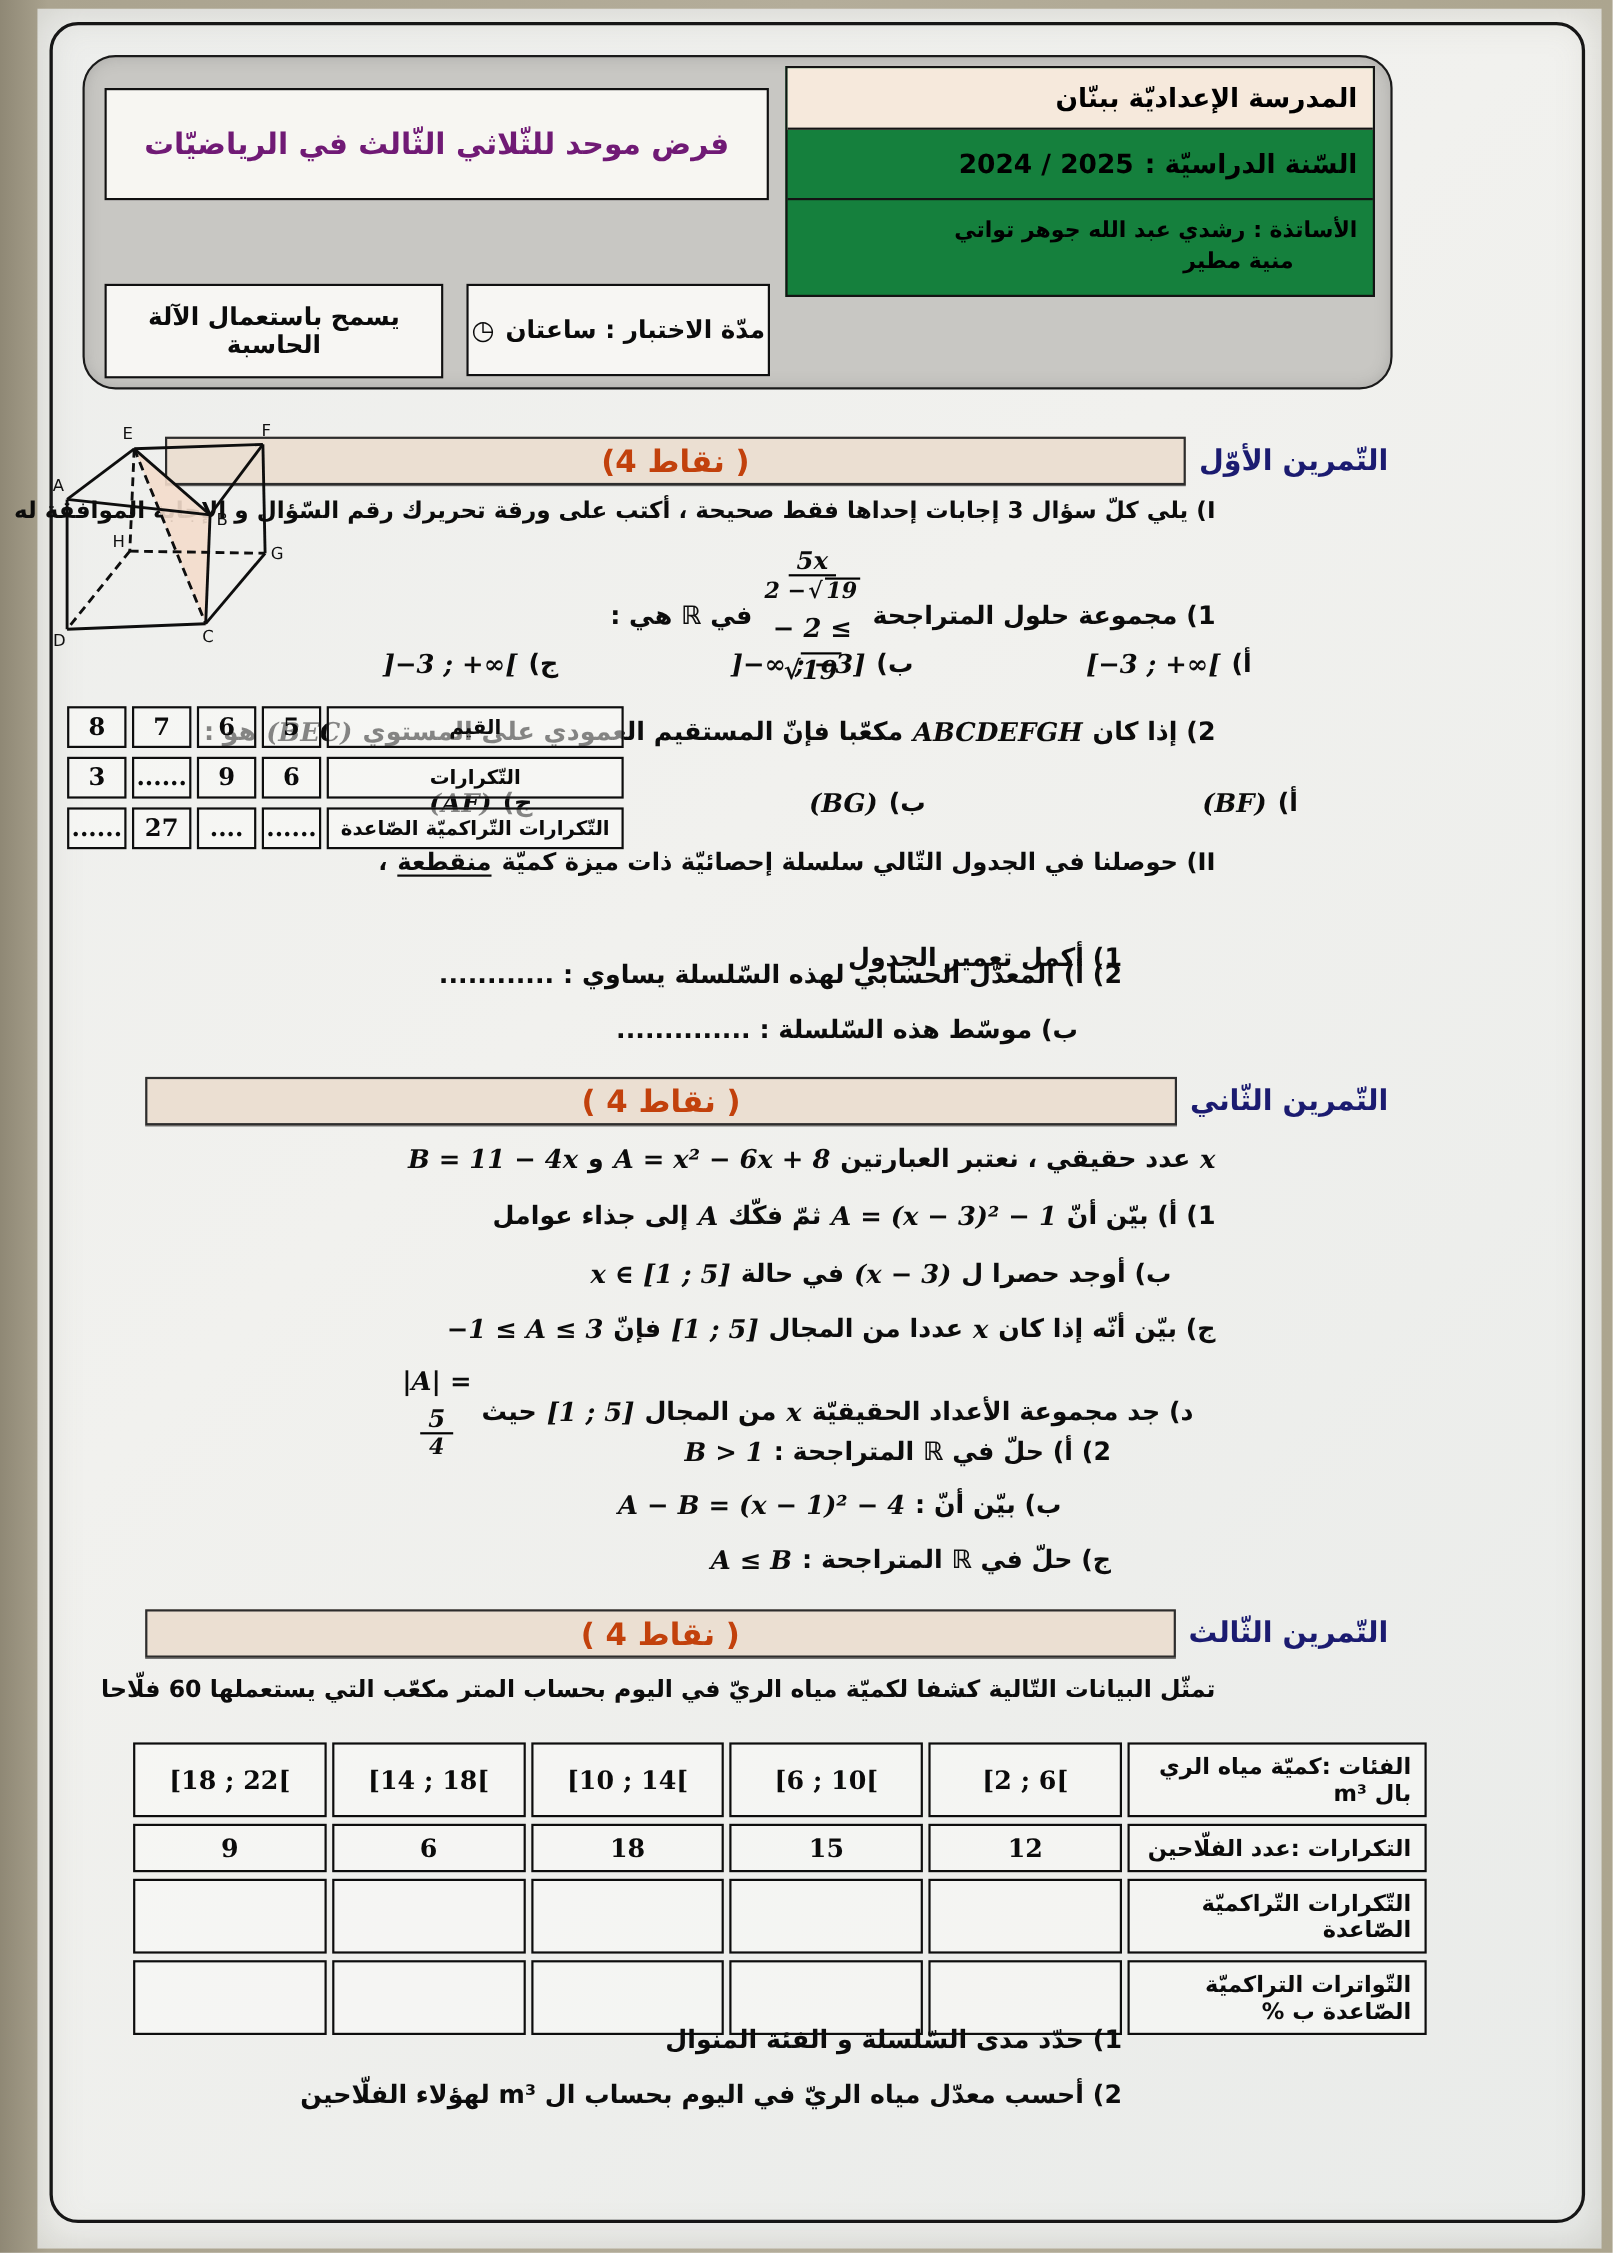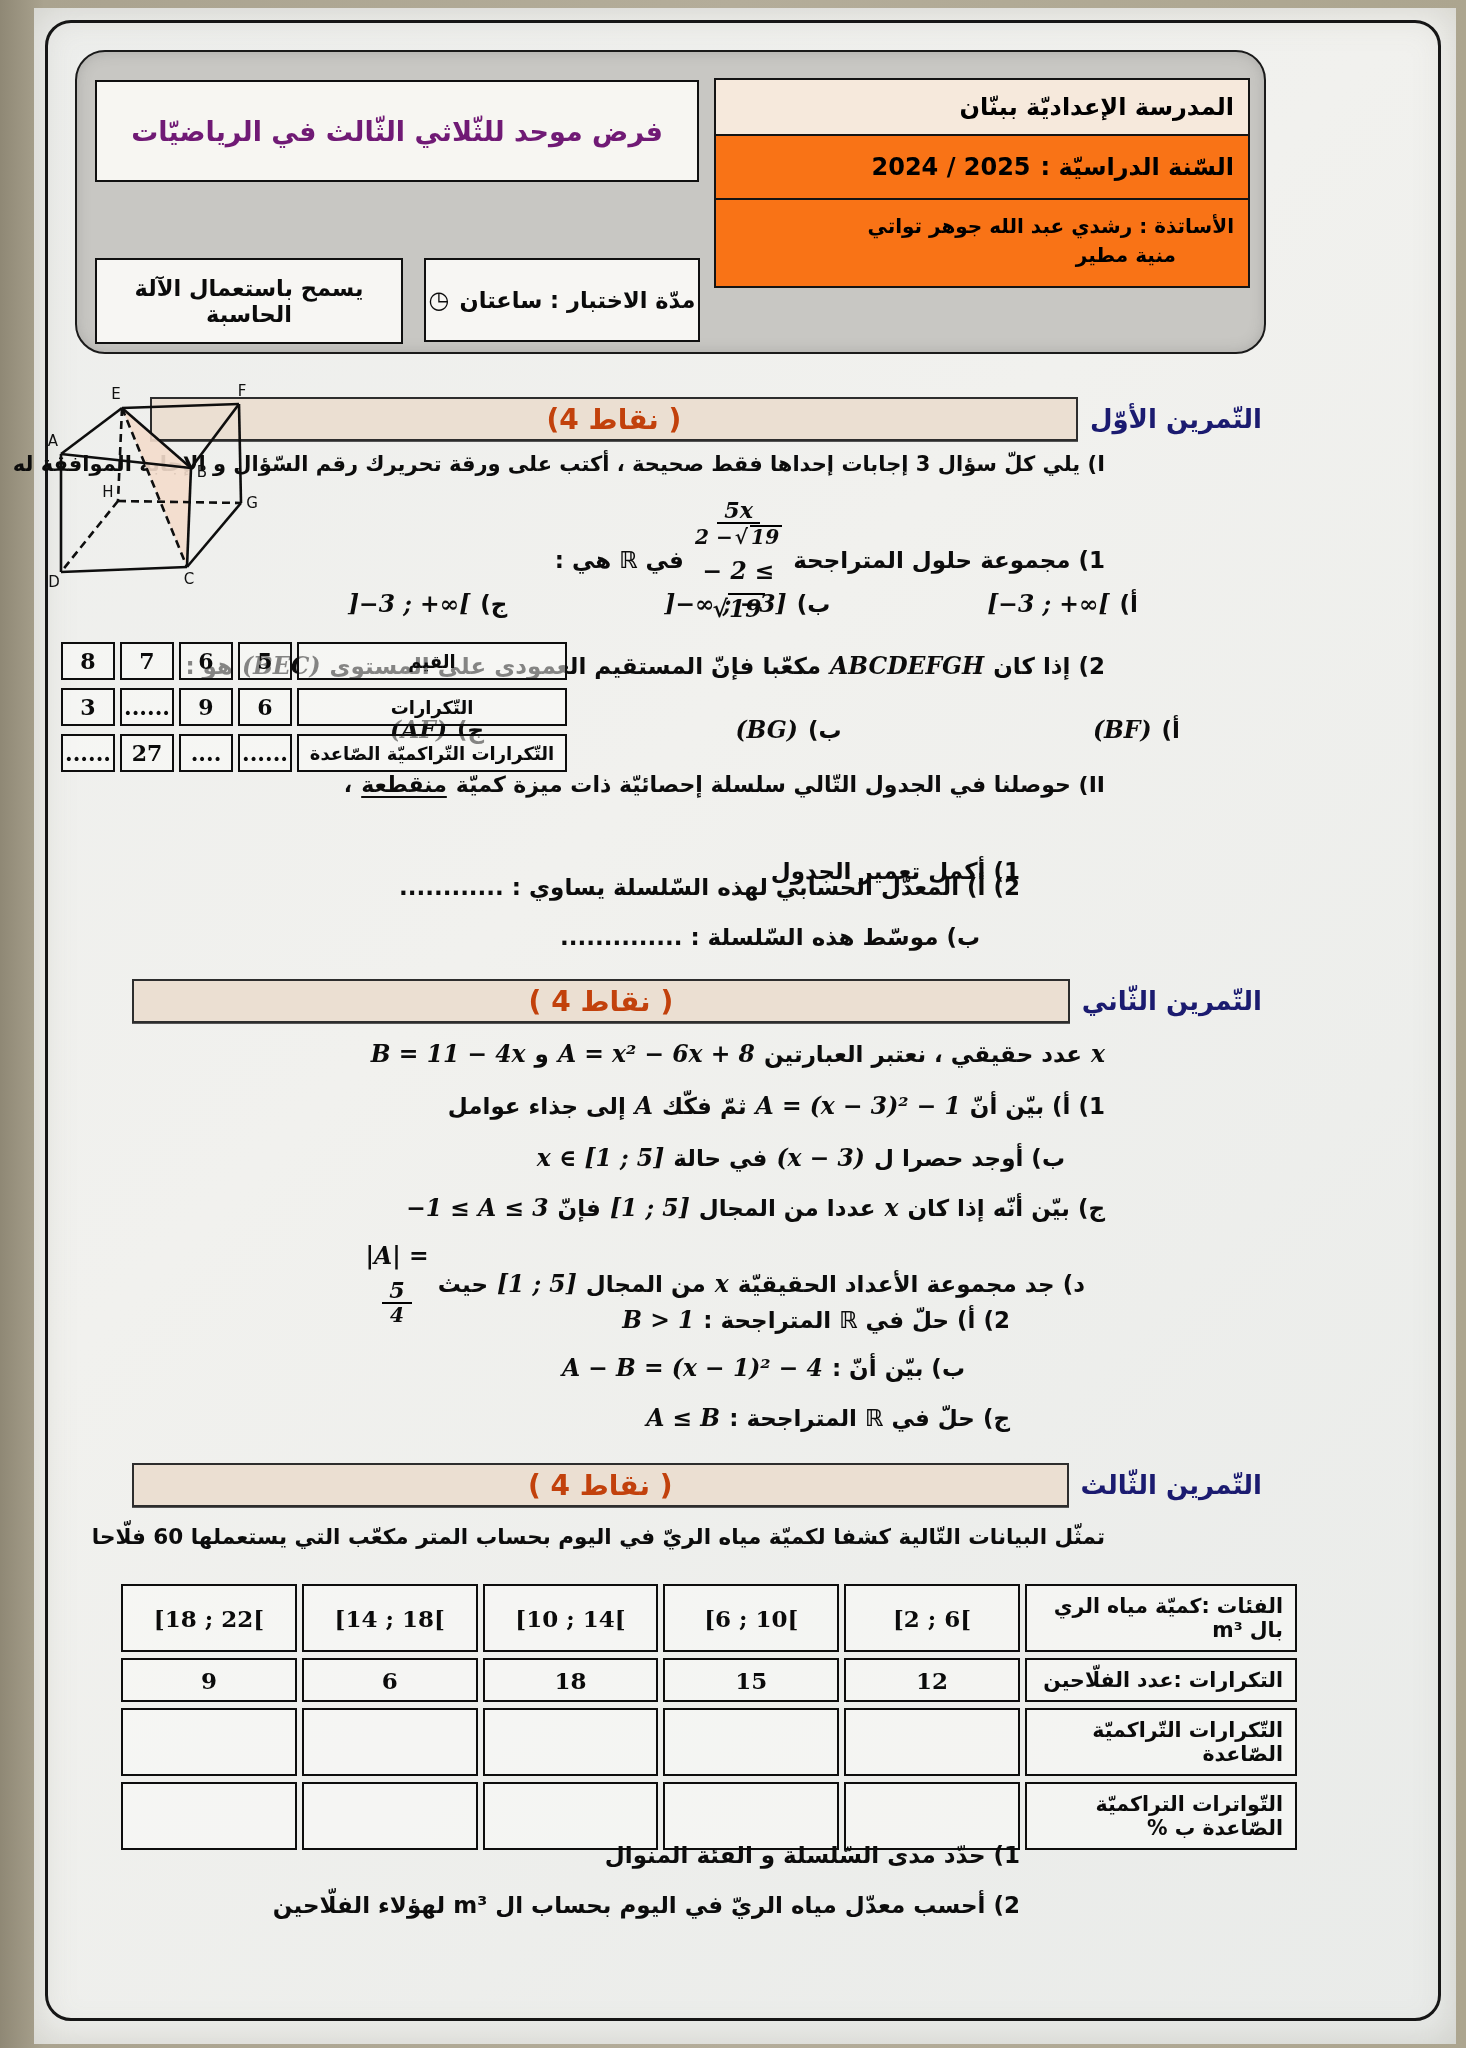--- a/index.html
+++ b/index.html
@@ -25,22 +25,22 @@
     background:#c8c7c3;border:2.5px solid #1a1a1a;border-radius:30px;
     box-shadow:inset 0 0 14px rgba(90,90,90,.25);
   }
   .title-box{
     position:absolute;left:95px;top:80px;width:600px;height:98px;
     background:#f7f6f2;border:2.5px solid #101010;
     display:flex;align-items:center;justify-content:center;
   }
   .doc-title{font-size:27px;font-weight:bold;color:#701a75;white-space:nowrap;direction:rtl;}
   .info{
-    position:absolute;left:714px;top:78px;width:532px;height:206px;
-    background:#f97316;border:2.5px solid #141414;direction:rtl;
+    position:absolute;left:714px;top:60px;width:532px;height:206px;
+    background:#15803d;border:2.5px solid #141414;direction:rtl;
   }
   .info-row{border-bottom:2.2px solid #141414;display:flex;align-items:center;padding:0 14px;}
   .info-row:last-child{border-bottom:none;}
   .row-school{height:54px;background:#f6e9dc;font-size:24px;font-weight:bold;}
   .row-year{height:62px;font-size:24px;font-weight:bold;gap:10px;}
   .row-teachers{height:82px;flex-direction:column;align-items:flex-start;justify-content:center;font-size:20px;font-weight:bold;line-height:1.45;}
   .teach2{padding-right:58px;}
   .hbox{
     position:absolute;background:#f7f6f3;border:2.5px solid #101010;
     display:flex;align-items:center;justify-content:center;direction:rtl;gap:10px;

